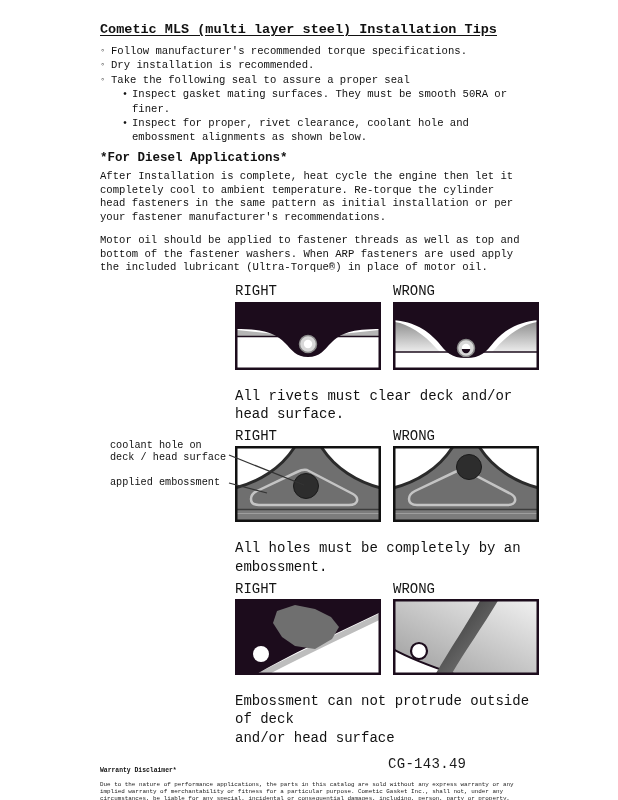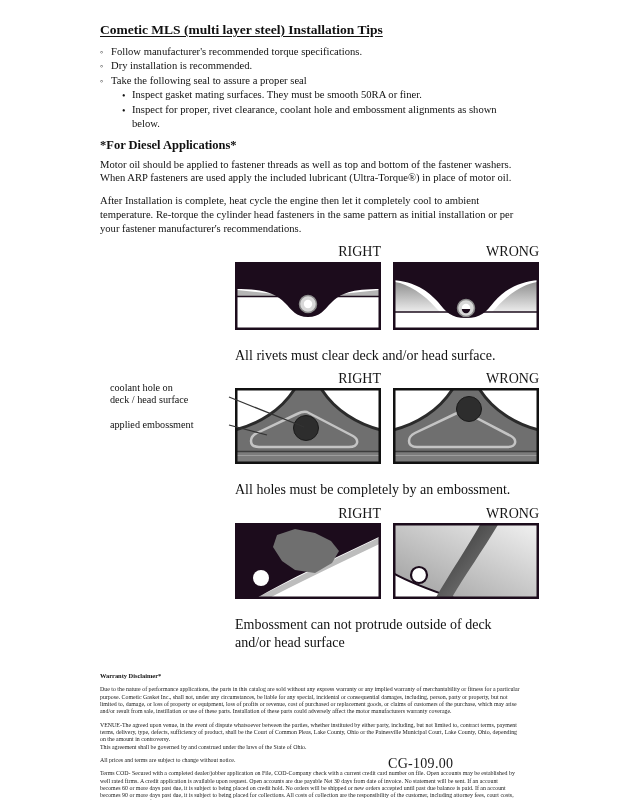--- a/index.html
+++ b/index.html
@@ -1,35 +1,35 @@
 <!DOCTYPE html>
 <html><head>
 <meta charset="utf-8">
 <style>
   html,body{margin:0;padding:0;background:#ffffff;}
   .page{
     position:relative;width:618px;height:800px;background:#ffffff;overflow:hidden;
-    font-family:Liberation Serif, serif;color:#111;
+    font-family:Liberation Mono, monospace;color:#111;
   }
   .body-col{padding:22px 98px 0 100px;}
   .title{
     font-size:13.5px;font-weight:bold;margin:0 0 7px 0;
     text-decoration:underline;text-underline-offset:2px;
   }
   .bullets{margin:0 0 6px 0;}
   .b-line{display:flex;font-size:10.6px;line-height:1.36;}
   .b-line .mk{flex:0 0 11px;font-size:9px;padding-top:1px;}
   .b-line.sub{padding-left:22px;}
   .b-line.sub .mk{flex:0 0 10px;font-size:10px;}
   .diesel-head{font-size:12.5px;font-weight:bold;margin:0 0 5px 0;}
   .para{font-size:10.6px;line-height:1.3;margin:0 0 9px 0;}
   .figs{margin-left:135px;width:304px;}
   .fig-row{display:flex;gap:12px;position:relative;}
   .fig-col{width:146px;}
-  .fig-head{font-size:14px;text-align:right;line-height:1.1;margin-bottom:2px;color:#151515;}
+  .fig-head{font-size:14px;text-align:left;line-height:1.1;margin-bottom:2px;color:#151515;}
   .fig-col svg{display:block;}
   .fig-caption{font-size:14px;line-height:1.3;margin:17px 0 6px 0;}
   .row2-label{position:absolute;left:-125px;width:118px;text-align:left;font-size:10.2px;line-height:1.15;color:#111;}
   .lbl-coolant{top:11px;}
   .lbl-emboss{top:48px;}
   .row2-overlay{position:absolute;left:-128px;top:0;width:240px;height:86px;pointer-events:none;}
   .disc{padding:14px 98px 0 100px;}
   .disc-head{font-size:6.4px;font-weight:bold;margin:0 0 7px 0;}
   .disc p{font-size:5.9px;line-height:1.24;margin:0 0 6px 0;color:#222;}
   .disc p.tight{margin-bottom:0;}
@@ -60,22 +60,22 @@
         <span class="mk">•</span>
         <span>Inspect gasket mating surfaces.  They must be smooth 50RA or finer.</span>
       </div>
       <div class="b-line sub">
         <span class="mk">•</span>
         <span>Inspect for proper, rivet clearance, coolant hole and embossment alignments as shown below.</span>
       </div>
     </div>
 
     <h2 class="diesel-head">*For Diesel Applications*</h2>
+    <p class="para">After Installation is complete, heat cycle the engine then let it completely cool to ambient temperature. Re-torque the cylinder head fasteners in the same pattern as initial installation or per your fastener manufacturer's recommendations.</p>
     <p class="para">Motor oil should be applied to fastener threads as well as top and bottom of the fastener washers. When ARP fasteners are used apply the included lubricant (Ultra-Torque®) in place of motor oil.</p>
-    <p class="para">After Installation is complete, heat cycle the engine then let it completely cool to ambient temperature. Re-torque the cylinder head fasteners in the same pattern as initial installation or per your fastener manufacturer's recommendations.</p>
 
     <div class="figs">
 
       <div class="fig-row">
         <div class="fig-col">
           <div class="fig-head">RIGHT</div>
           <svg width="146" height="68" viewBox="0 0 146 68">
             <rect x="0" y="0" width="146" height="68" fill="#ffffff"></rect>
             <polygon points="2,28 58,34 2,34" fill="#b5b5b5"></polygon>
             <polygon points="144,28 88,34 144,34" fill="#b5b5b5"></polygon>
@@ -199,14 +199,14 @@
   <div class="disc">
     <div class="disc-head">Warranty Disclaimer*</div>
     <p>Due to the nature of performance applications, the parts in this catalog are sold without any express warranty or any implied warranty of merchantability or fitness for a particular purpose.  Cometic Gasket Inc., shall not, under any circumstances, be liable for any special, incidental or consequential damages, including, person, party or property, but not limited to, damage, or loss of property or equipment, loss of profits or revenue, cost of purchased or replacement goods, or claims of customers of the purchase, which may arise and/or result from sale, instillation or use of these parts.  Installation of these parts could adversely affect the motor manufacturers warranty coverage.</p>
     <p class="tight">VENUE-The agreed upon venue, in the event of dispute whatsoever between the parties, whether instituted by either party, including, but not limited to, contract terms, payment terms, delivery, type, defects, sufficiency of product, shall be the Court of Common Pleas, Lake County, Ohio or the Painesville Municipal Court, Lake County, Ohio, depending on the amount in controversy.</p>
     <p>This agreement shall be governed by and construed under the laws of the State of Ohio.</p>
     <p>All prices and terms are subject to change without notice.</p>
     <p>Terms COD- Secured with a completed dealer/jobber application on File, COD-Company check with a current credit card number on file.  Open accounts may be established by well rated firms.  A credit application is available upon request.  Open accounts are due payable Net 30 days from date of invoice.  No statement will be sent.  If an account becomes 60 or more days past due, it is subject to being placed on credit hold.  No orders will be shipped or new orders accepted until past due balance is paid.  If an account becomes 90 or more days past due, it is subject to being placed for collections.  All costs of collection are the responsibility of the customer, including attorney fees, court costs, and other expenses of litigation.</p>
 
   </div>
 
-  <div class="footer-code">CG-109.00</div>
+  <div class="footer-code">CG-143.49</div>
 </div>
 
 </body></html>

